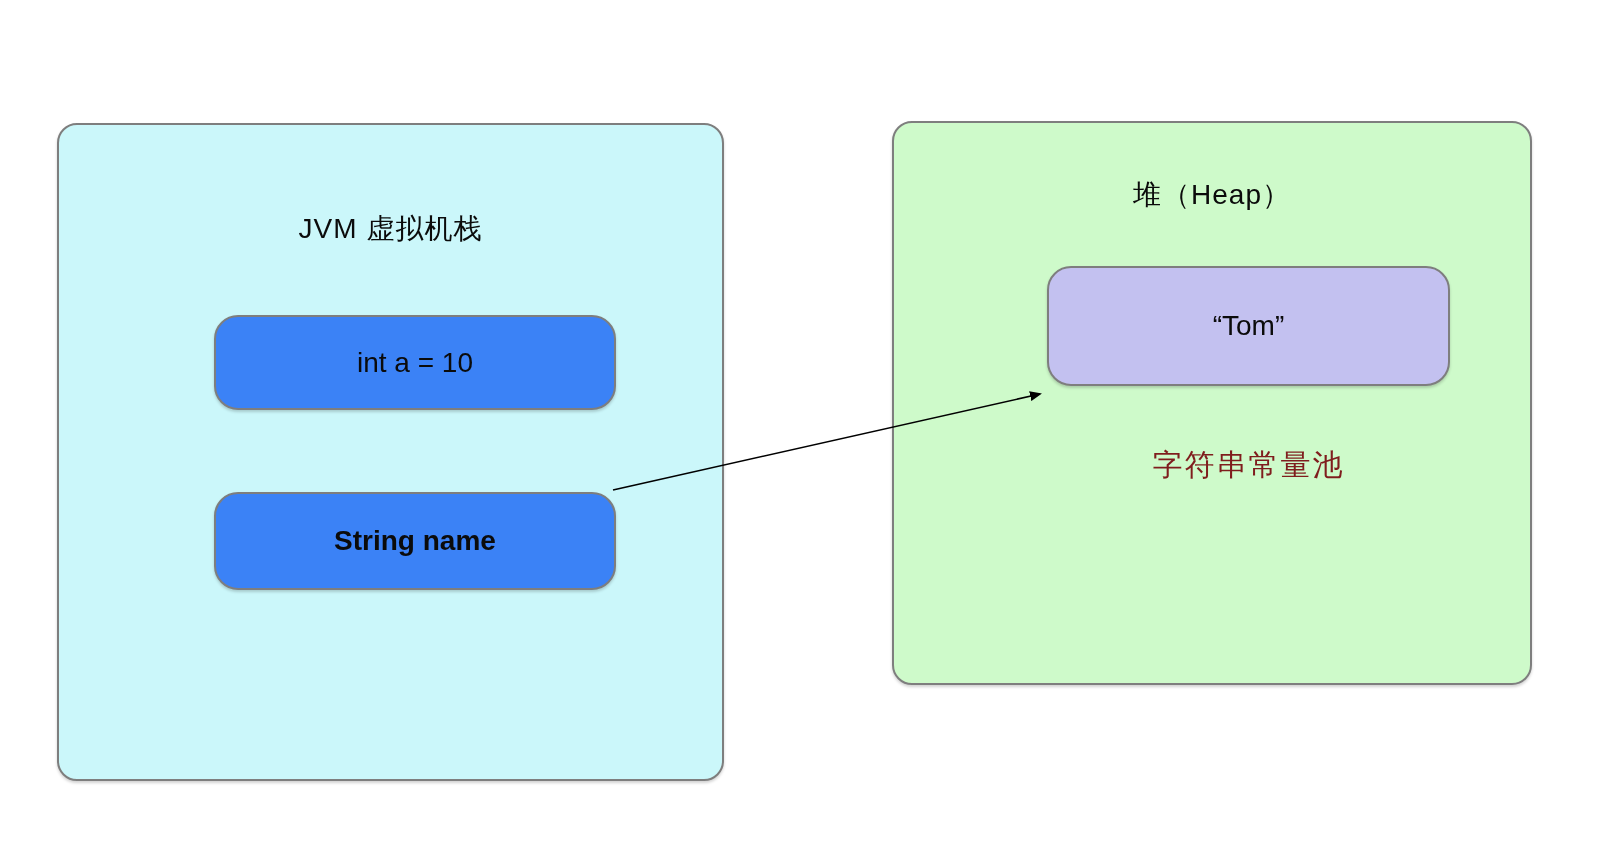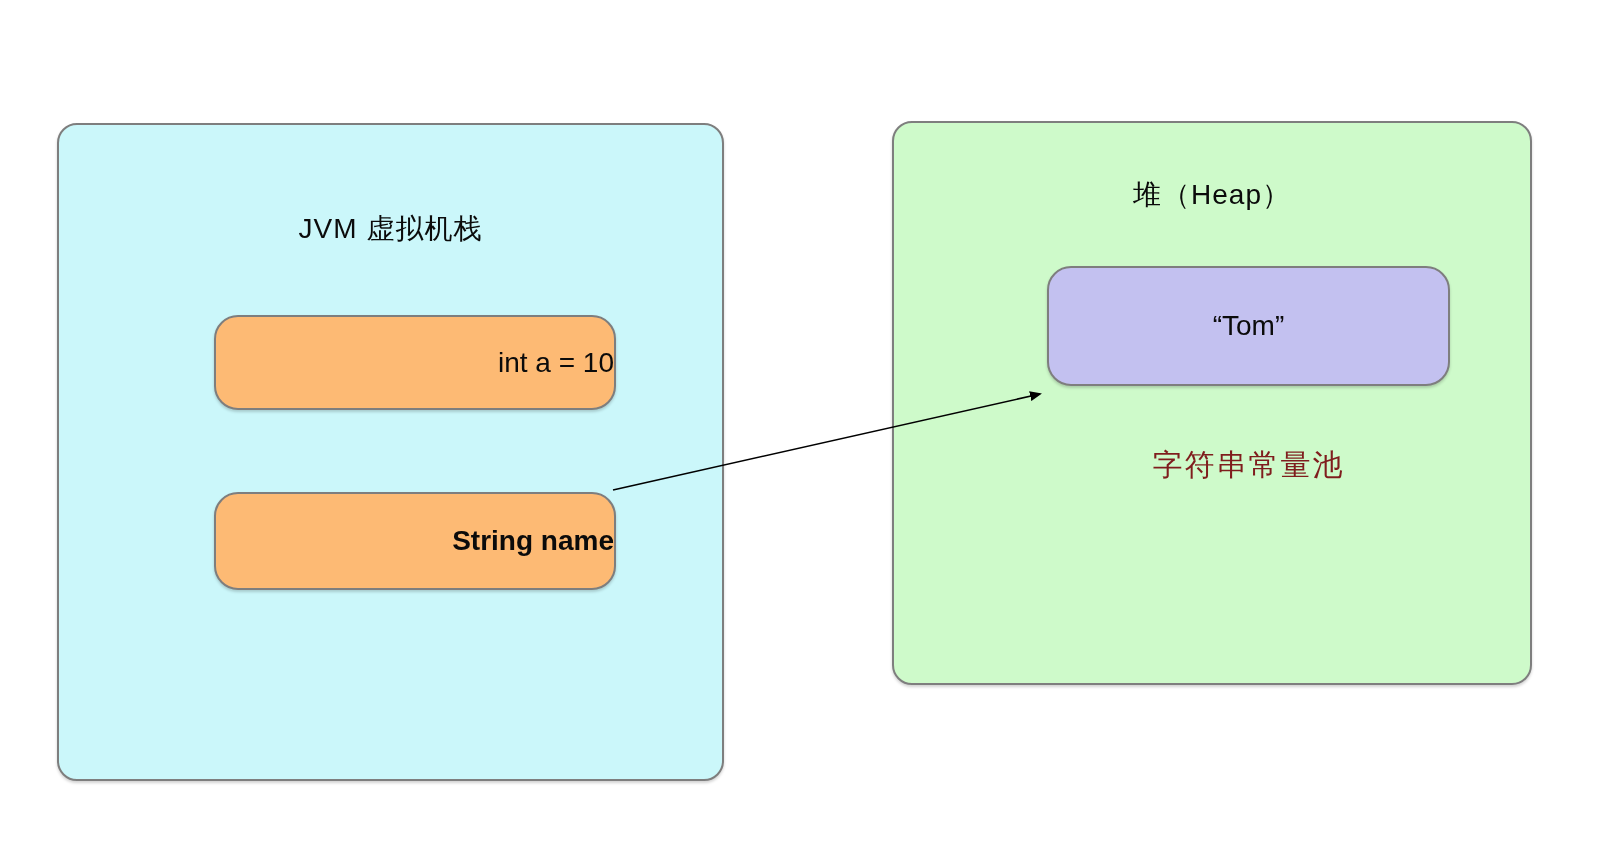--- a/index.html
+++ b/index.html
@@ -56,22 +56,21 @@
     display: flex;
     align-items: center;
     justify-content: center;
     font-size: 28px;
     color: #0b0b0b;
     box-shadow: 0 2px 3px rgba(0,0,0,0.18);
   }
   .var-box {
     left: 155px; 
     width: 402px;
-    background: #fdba74;
-    justify-content: flex-end;
+    background: #3b82f6;
   }
   #var-int-a-box { top: 190px; height: 95px; }      
   #var-string-name-box { top: 367px; height: 98px; font-weight: bold; } 
   #tom-string-box {
     left: 153px; 
     top: 143px;  
     width: 403px;
     height: 120px;
     background: #c3c1f0;
   }

